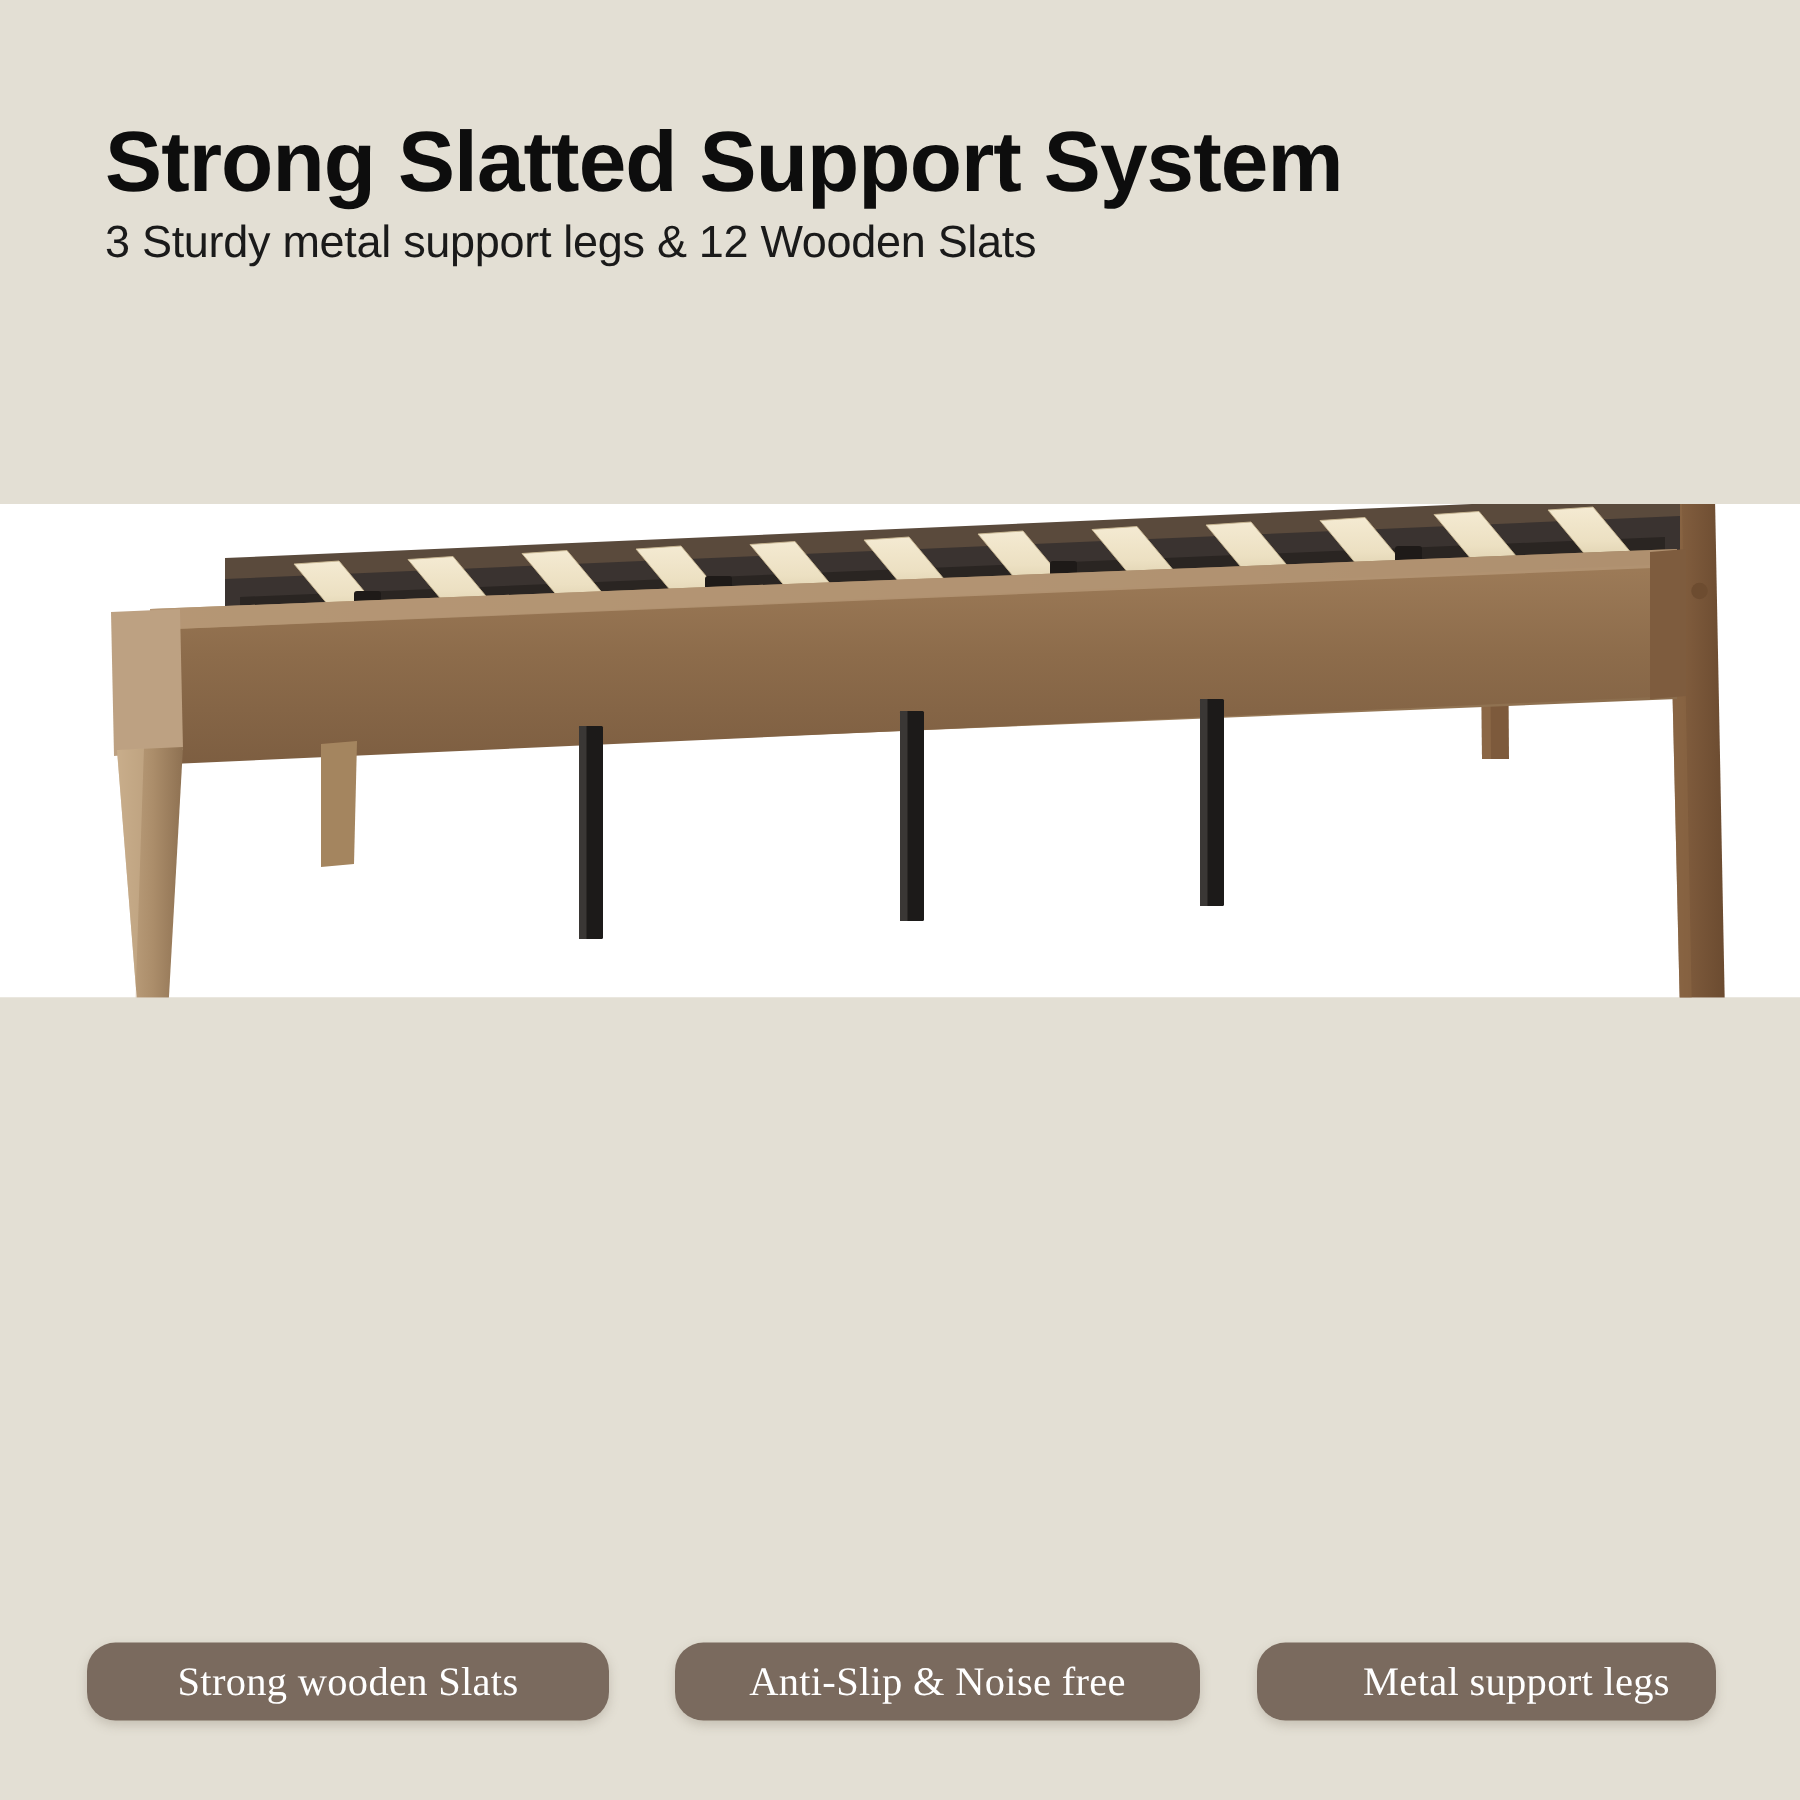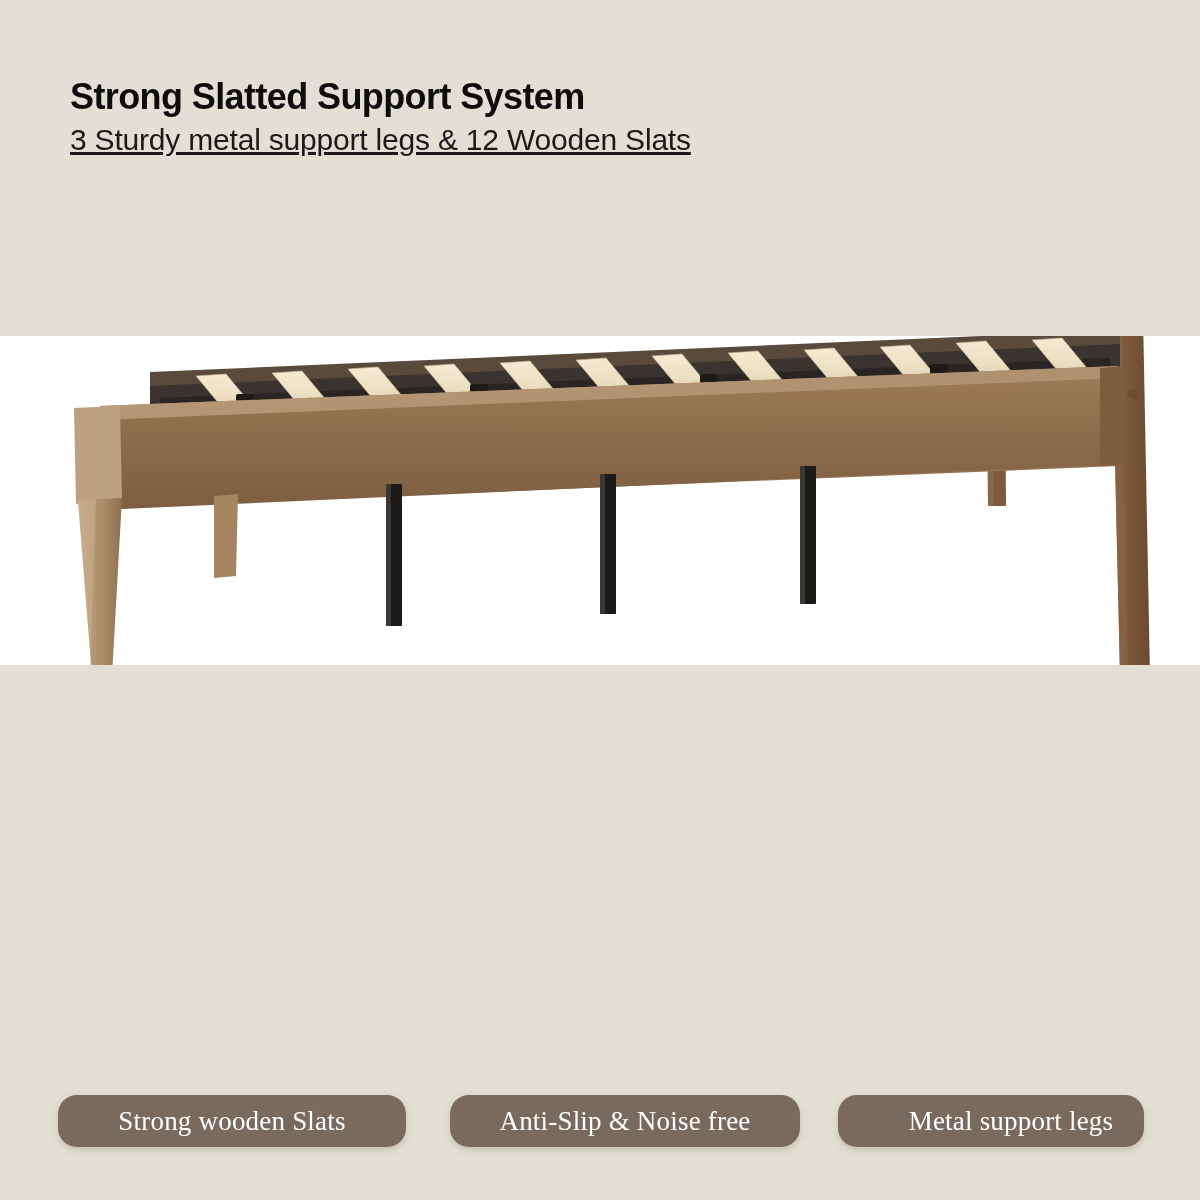--- a/index.html
+++ b/index.html
@@ -12,26 +12,26 @@
   }
 
   
   .band-top   { position:absolute; left:0; top:0;    width:1200px; height:336px; background:#e3dfd4; }
   .band-white { position:absolute; left:0; top:336px;width:1200px; height:329px; background:#ffffff; }
   .band-bot   { position:absolute; left:0; top:665px;width:1200px; height:535px; background:#e3dfd4; }
 
   
   .headline-block { position:absolute; left:70px; top:78px; width:860px; }
   .headline {
-    font-size:36px; font-weight:bold; color:#0d0d0d;
+    font-size:57px; font-weight:bold; color:#0d0d0d;
     letter-spacing:-0.6px; line-height:1.06; white-space:nowrap;
   }
   .subhead {
     font-size:30px; font-weight:400; color:#1a1a1a;
-    letter-spacing:-0.2px; margin-top:7px; white-space:nowrap;text-decoration:underline;
+    letter-spacing:-0.2px; margin-top:7px; white-space:nowrap;
   }
 
   
   .hero { position:absolute; left:0; top:336px; width:1200px; height:329px; overflow:hidden; }
   .hero-svg { position:absolute; left:0; top:-260px; width:1200px; height:600px; }
 
   
   .circles { position:absolute; left:0; top:665px; width:1200px; height:400px; }
 
   

